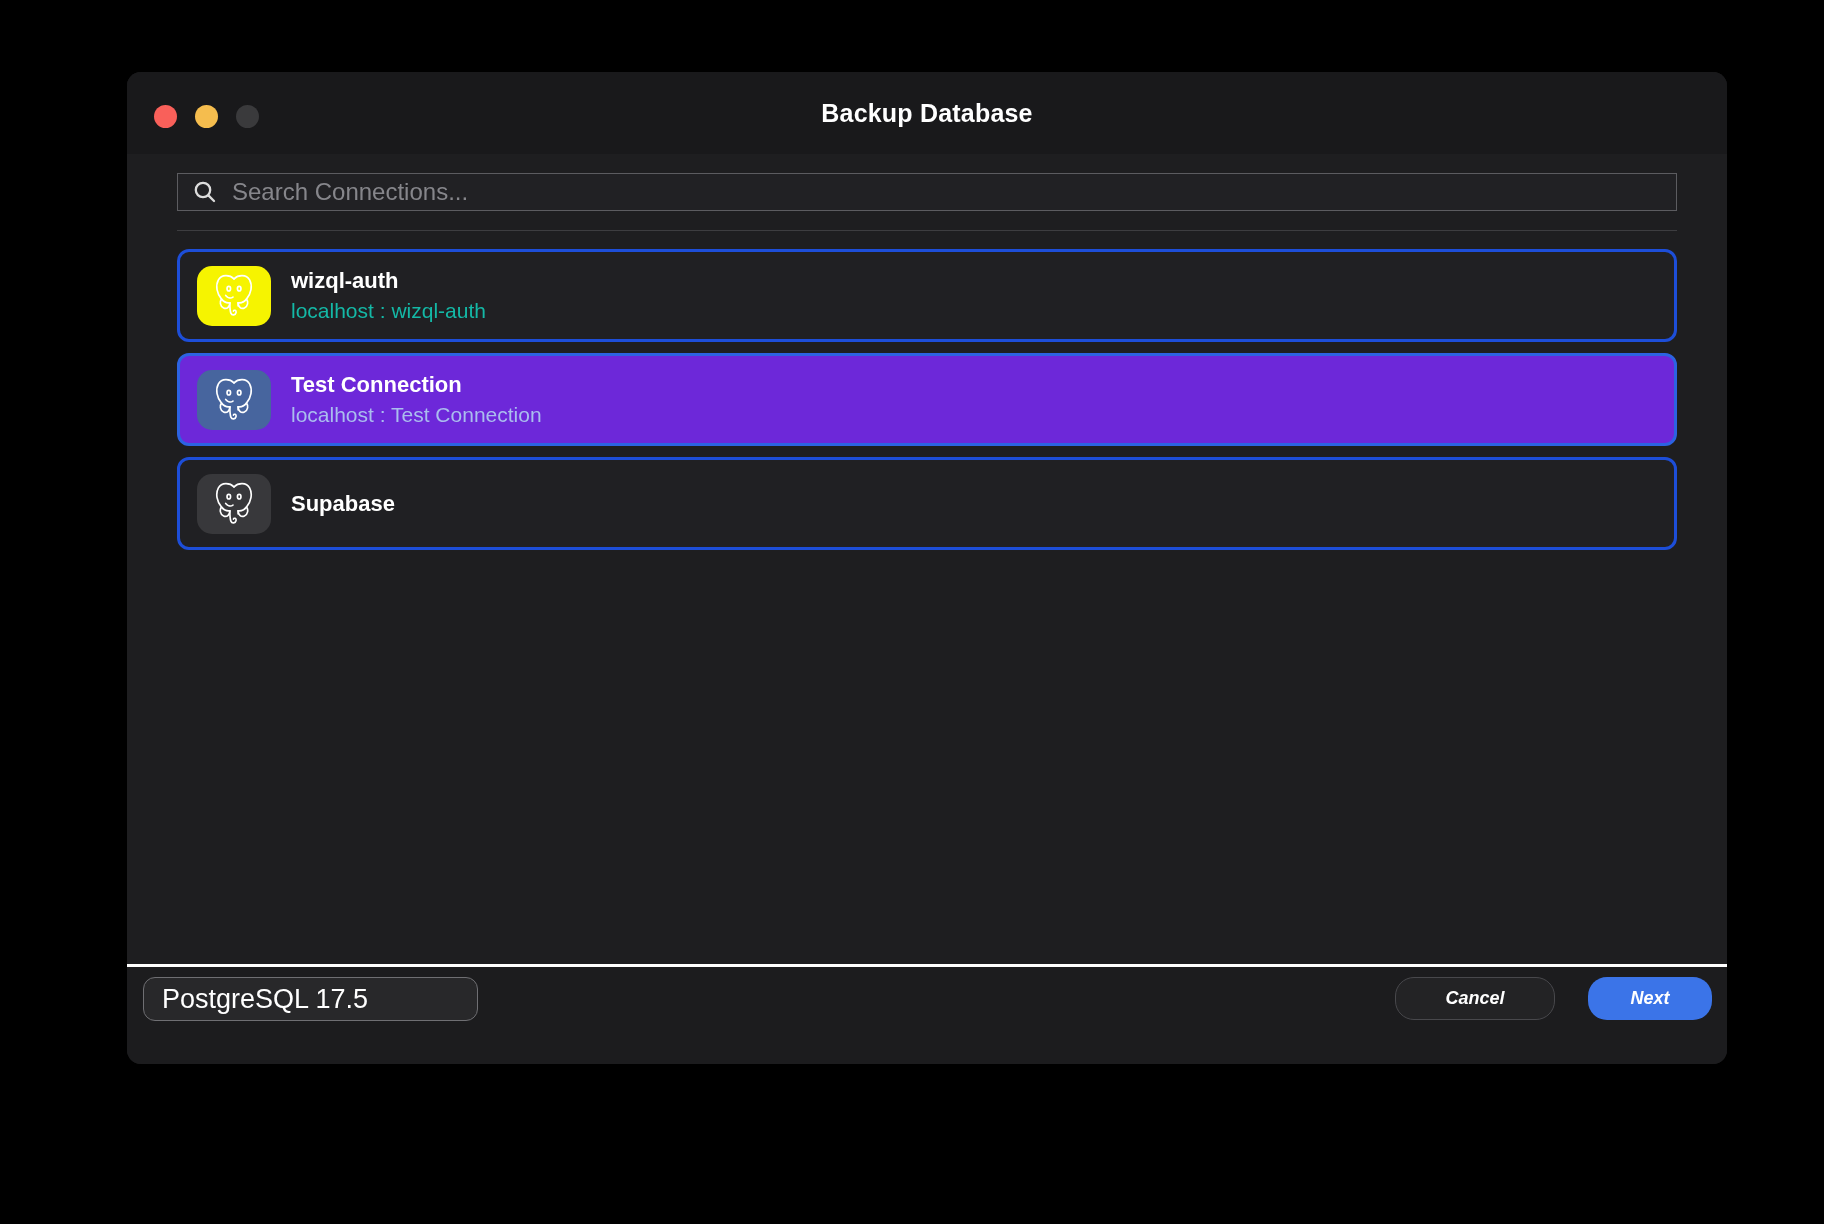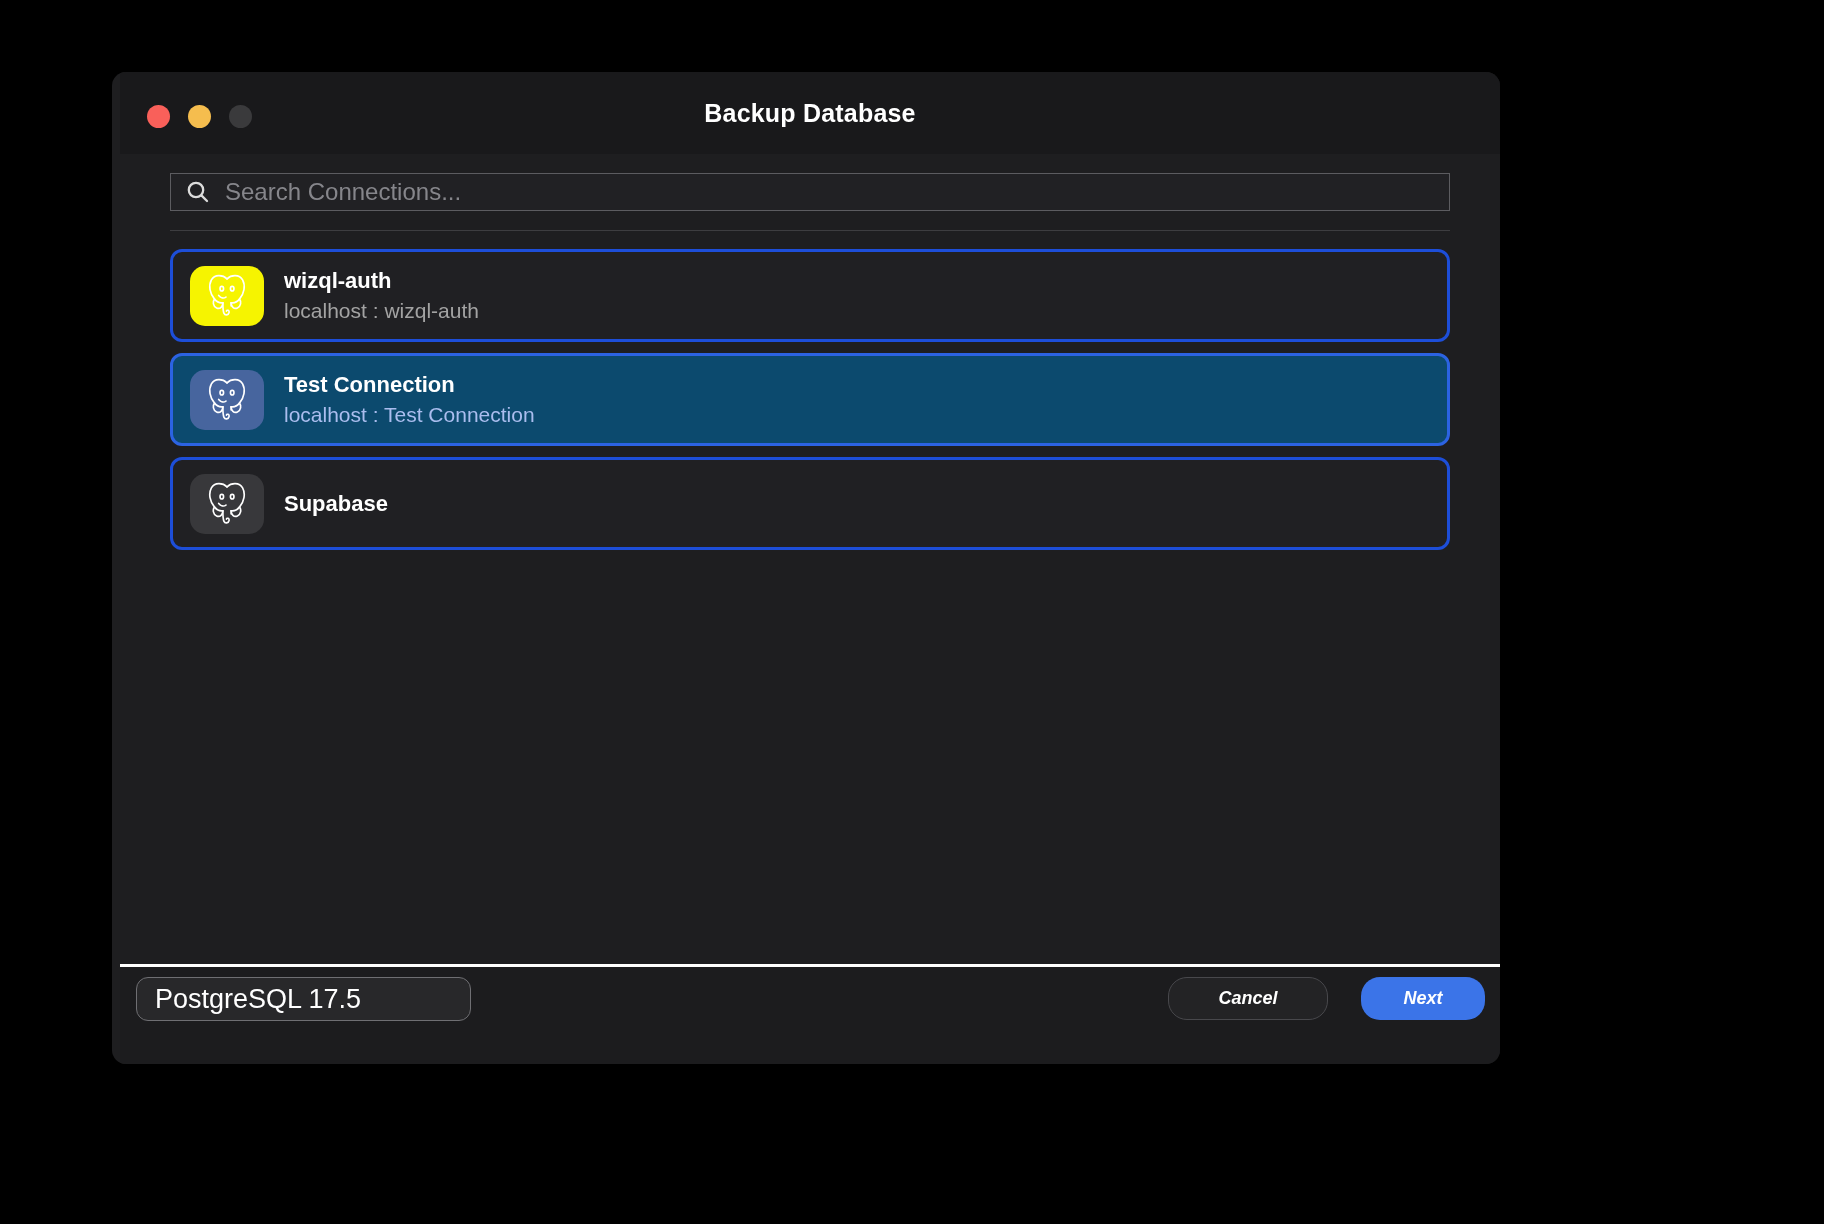--- a/index.html
+++ b/index.html
@@ -1,27 +1,26 @@
 <!DOCTYPE html>
 <html><head>
 <meta charset="utf-8">
 <style>
   * { margin: 0; padding: 0; box-sizing: border-box; }
   html, body { width: 1824px; height: 1224px; background: #000; overflow: hidden; }
   body { font-family: "Liberation Sans", sans-serif; }
 
   .window {
-    position: absolute; left: 112px; top: 72px;
-    width: 1388px; height: 992px;
+    position: absolute; left: 127px; top: 72px;
+    width: 1600px; height: 992px;
     background: #1e1e20;
     border-radius: 14px;
     overflow: hidden;
     display: flex; flex-direction: column;
     box-shadow: 0 22px 70px rgba(0,0,0,0.8);
-    padding-left: 8px;
   }
 
   
   .titlebar {
     height: 82px; flex: 0 0 82px;
     background: #19191b;
     position: relative;
     display: flex; align-items: center; justify-content: center;
   }
   .traffic-lights {
@@ -61,32 +60,32 @@
     height: 93px;
     border-radius: 12px;
     border: 3px solid #1d4ed8;
     background: #202023;
     display: flex; align-items: center;
     padding: 0 17px;
     margin-bottom: 11px;
     cursor: default;
   }
   .conn-item.selected {
-    background: #0c4a6e;
+    background: #6d28d9;
     border-color: #2c63e2;
   }
   .conn-icon {
     width: 74px; height: 60px; flex: 0 0 74px;
     border-radius: 15px;
     display: flex; align-items: center; justify-content: center;
   }
   .conn-icon svg { width: 52px; height: 47px; }
   .conn-text { margin-left: 20px; display: flex; flex-direction: column; }
   .conn-name   { color: #ffffff; font-size: 22px; font-weight: 700; line-height: 30px; }
-  .conn-detail { color: #a3a3a3; font-size: 21px; font-weight: 400; line-height: 29px; }
+  .conn-detail { color: #14b8a6; font-size: 21px; font-weight: 400; line-height: 29px; }
   .conn-item.selected .conn-detail { color: #aabdee; }
 
   
   .footer {
     flex: 0 0 100px; height: 100px;
     background: #1c1c1e;
     border-top: 3px solid #ffffff;
     display: flex; 
     padding: 10px 15px 0 16px;
   }

